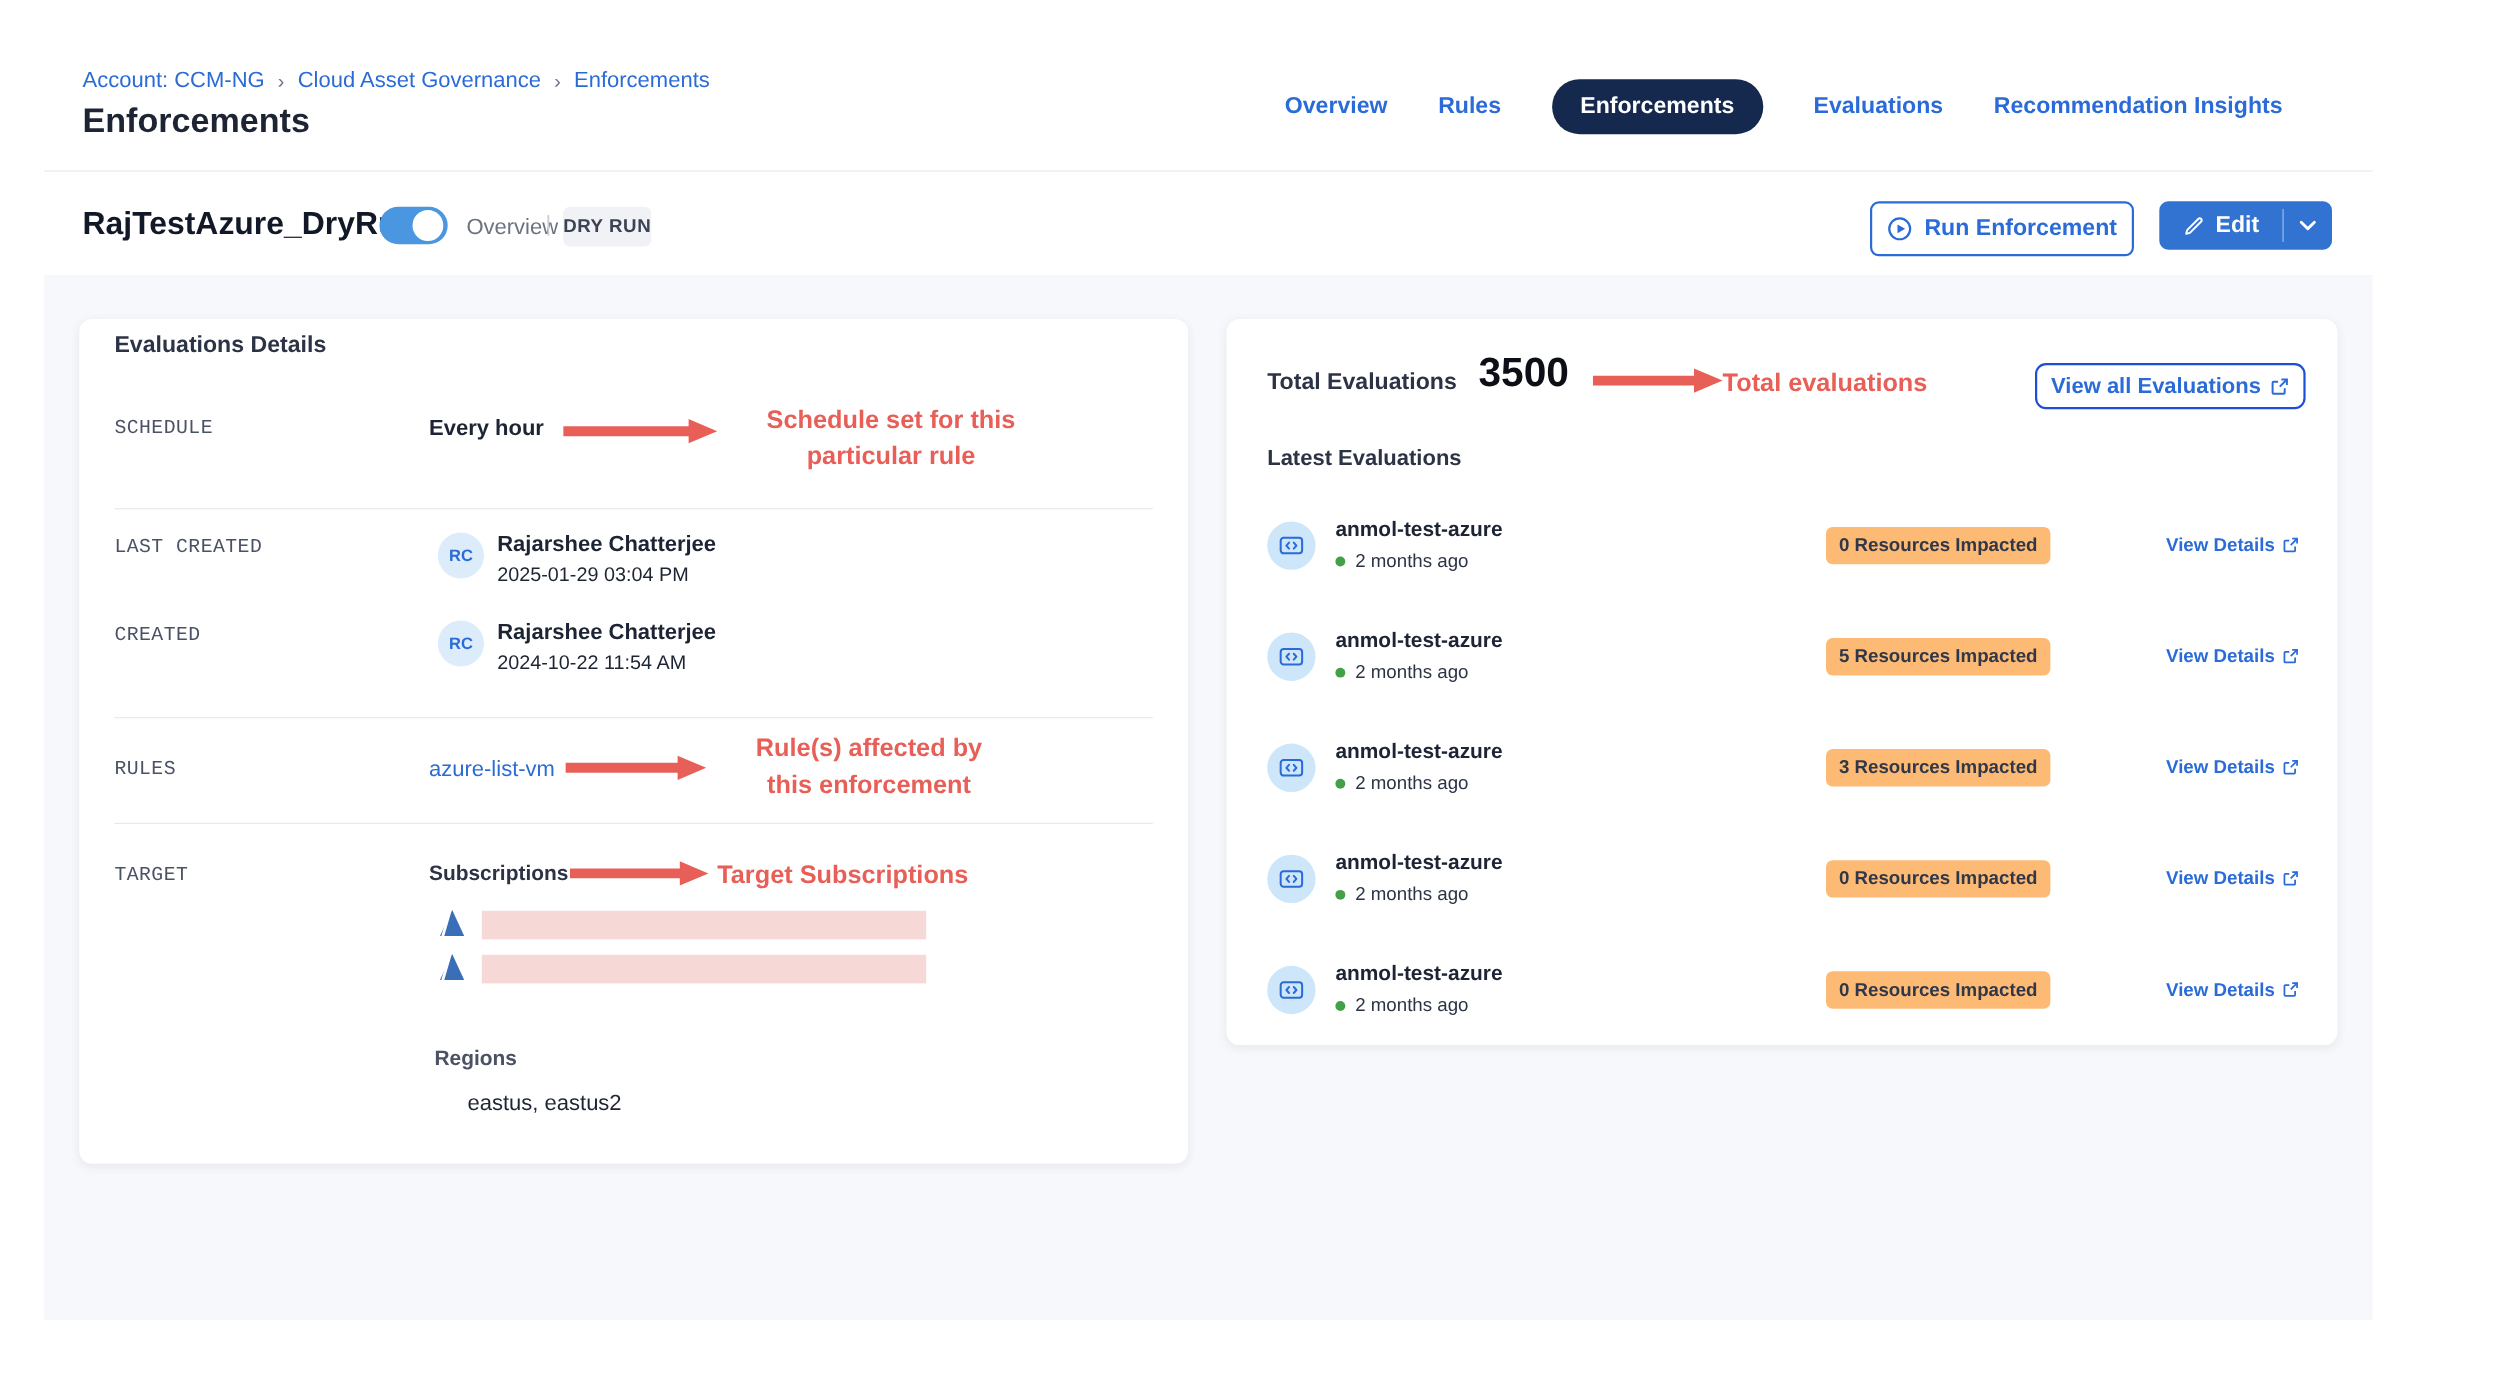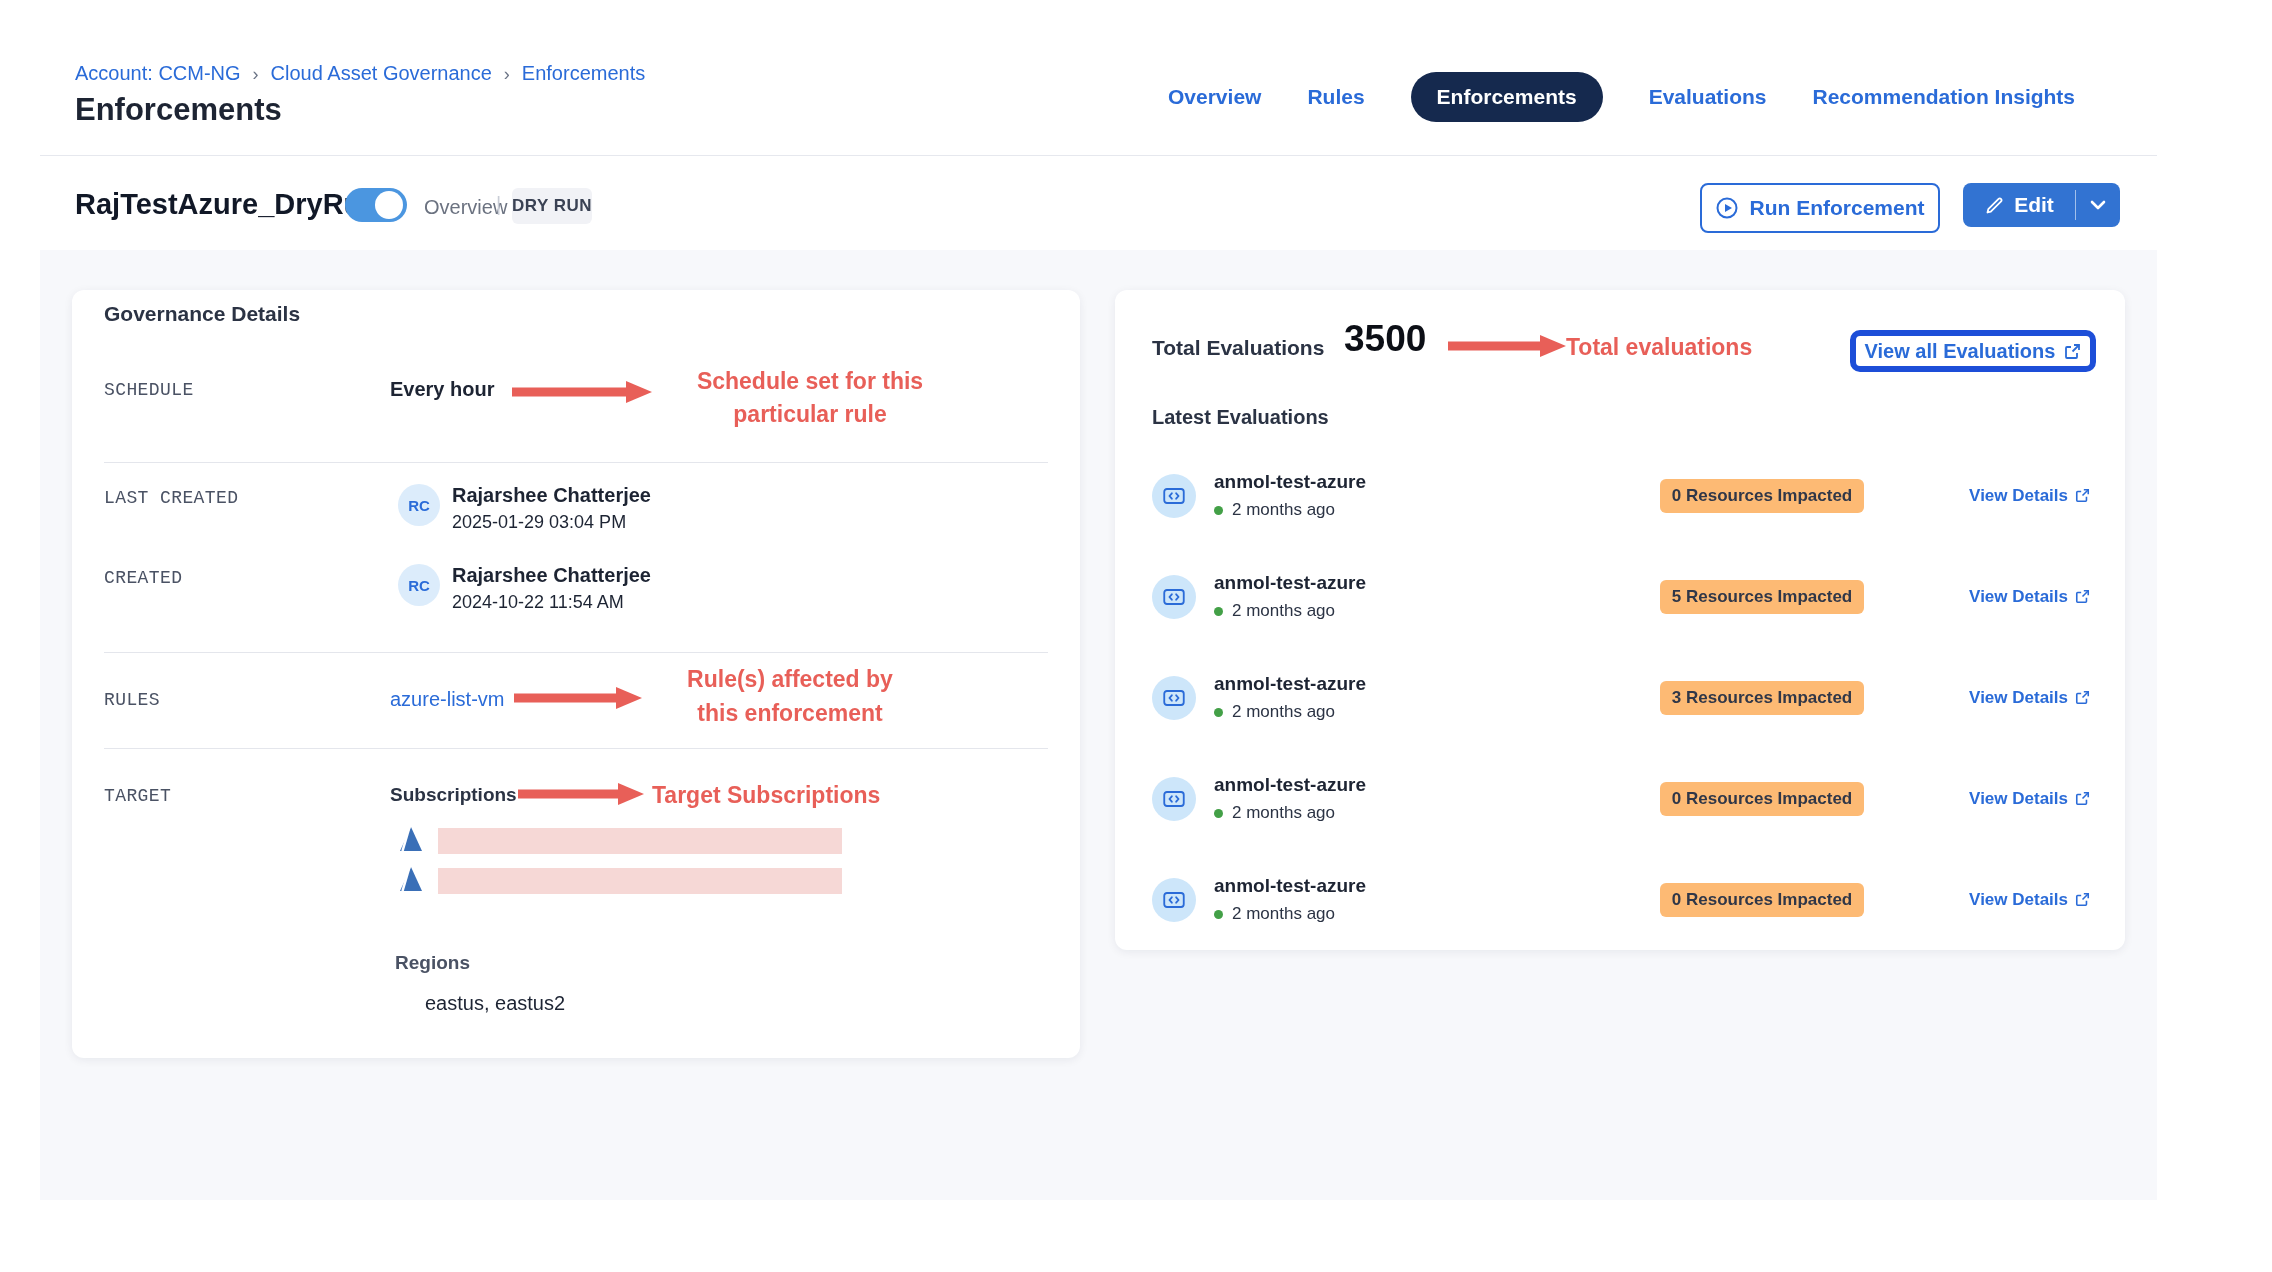--- a/index.html
+++ b/index.html
@@ -52,21 +52,21 @@
   .sub-label { font-size:19px; font-weight:bold; color:#2b3344; }
   .redact-bar { height:26px; background:#f6d8d6; }
   .regions-label { font-size:19px; font-weight:bold; color:#4a5264; }
   .regions-value { font-size:20px; color:#1d2433; }
 
   .annot { color:#e85f58; font-weight:bold; font-size:23px; text-align:center; white-space:nowrap; }
 
   
   .total-label { left:1152px; top:336px; font-size:21px; font-weight:bold; color:#2b3344; }
   .total-value { left:1344px; top:318px; font-size:37px; font-weight:bold; color:#0c0f16; }
-  .viewall-btn { left:1850px; top:330px; width:246px; height:42px; border:6px solid #1d4ed8; border-radius:10px; background:#ffffff; color:#2a6bd8; font-size:20px; font-weight:bold; display:flex; align-items:center; justify-content:center; gap:9px; cursor:pointer; }
+  .viewall-btn { left:1850px; top:330px; width:246px; height:42px; border:2px solid #1d4ed8; border-radius:10px; background:#ffffff; color:#2a6bd8; font-size:20px; font-weight:bold; display:flex; align-items:center; justify-content:center; gap:9px; cursor:pointer; }
   .latest-label { left:1152px; top:406px; font-size:20px; font-weight:bold; color:#2b3344; }
 
   .eval-rows { left:1152px; top:445px; width:938px; }
   .eval-row { position:relative; height:101px; display:flex; align-items:center; }
   .eval-icon { width:44px; height:44px; border-radius:50%; background:#cde6fa; display:flex; align-items:center; justify-content:center; flex:0 0 44px; }
   .eval-info { margin-left:18px; }
   .eval-name { font-size:19px; font-weight:bold; color:#1d2433; }
   .eval-meta { margin-top:7px; display:flex; align-items:center; gap:9px; }
   .dot { width:9px; height:9px; border-radius:50%; background:#43a047; }
   .eval-age { font-size:17px; color:#2b3344; }
@@ -128,21 +128,21 @@
     <svg width="18" height="12" viewBox="0 0 18 12">
         <polyline points="3,3 9,9 15,3" fill="none" stroke="#ffffff" stroke-width="2.6" stroke-linecap="round" stroke-linejoin="round"></polyline>
       </svg>
   </span>
 </button>
 
 <div class="abs gray-panel"></div>
 <div class="abs card card-left"></div>
 <div class="abs card card-right"></div>
 
-<div class="abs card-title">Governance Details</div>
+<div class="abs card-title">Evaluations Details</div>
 
 <div class="abs field-label" style="left:104px; top:380px;">SCHEDULE</div>
 <div class="abs field-value" style="left:390px; top:378px;">Every hour</div>
 <div class="abs" style="left:512px; top:380px;">
   <svg width="140" height="24">
       <line x1="0" y1="12" x2="116" y2="12" stroke="#e85f58" stroke-width="9"></line>
       <polygon points="114,1 140,12 114,23" fill="#e85f58"></polygon>
     </svg>
 </div>
 <div class="abs annot" style="left:660px; top:368px; width:300px;">Schedule set for this</div>

